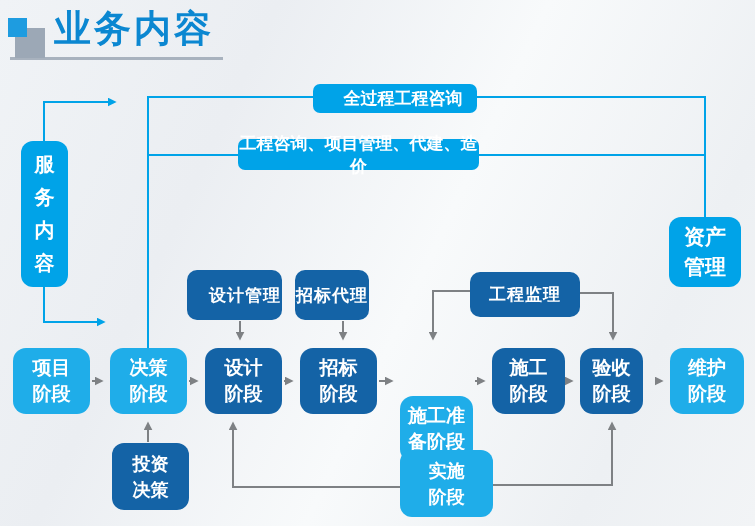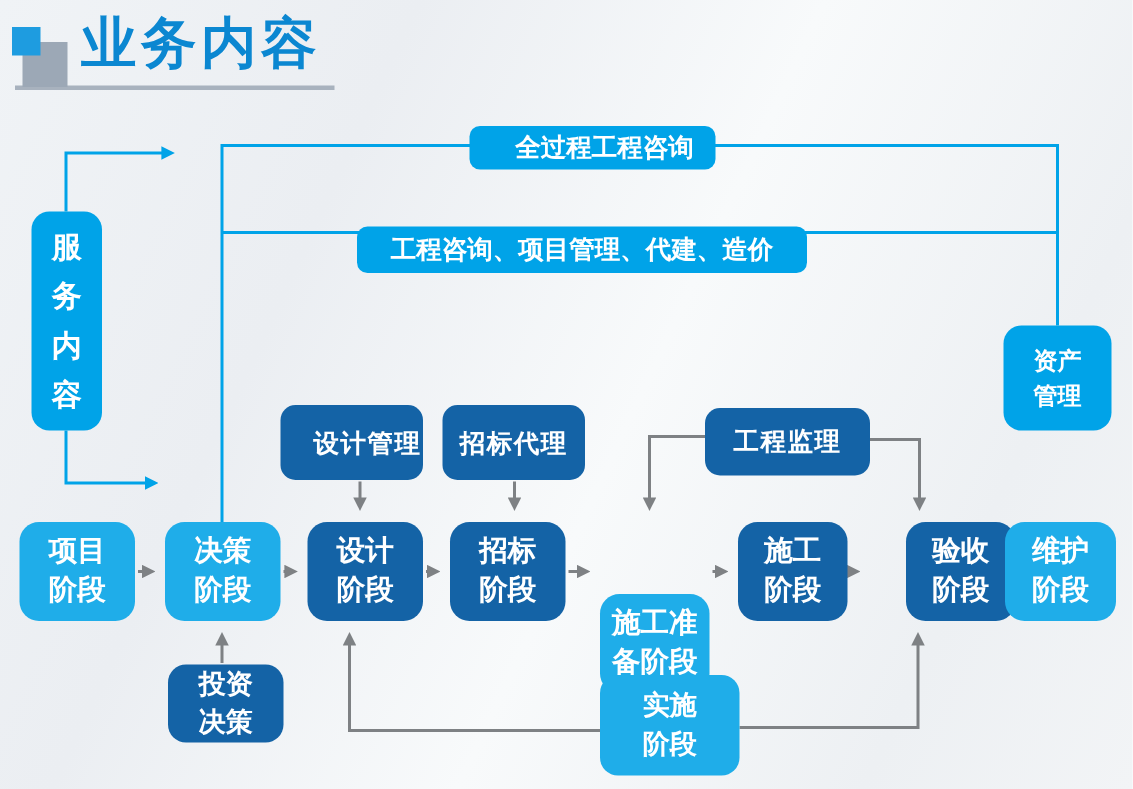--- a/index.html
+++ b/index.html
@@ -23,37 +23,37 @@
   .wires{position:absolute;left:0;top:0;z-index:1;}
   
   .box{
     position:absolute;z-index:2;display:flex;align-items:center;justify-content:center;
     color:#fff;font-weight:bold;text-align:center;white-space:pre-line;box-sizing:border-box;
   }
   .cyan{background:#00A3E8;}
   .light{background:#1FADE9;}
   .dark{background:#1463A6;}
   .banner1{left:313px;top:84px;width:164px;height:29px;border-radius:7px;font-size:17px;padding-left:16px;}
-  .banner2{left:238px;top:139px;width:300px;height:31px;border-radius:7px;font-size:17px;margin-top:12px;}
+  .banner2{left:238px;top:139px;width:241px;height:31px;border-radius:7px;font-size:17px;}
   .service{left:21px;top:141px;width:47px;height:146px;border-radius:12px;font-size:20px;line-height:33px;}
-  .asset{left:669px;top:217px;width:72px;height:70px;border-radius:12px;font-size:16px;line-height:1.45;}
+  .asset{left:669px;top:217px;width:72px;height:70px;border-radius:12px;font-size:21px;line-height:1.45;}
   .mid{top:270px;height:50px;border-radius:10px;font-size:17px;letter-spacing:1px;}
   .mid1{left:187px;width:95px;padding-left:21px;}
-  .mid2{left:295px;width:95px;}
+  .mid2{left:295px;width:74px;}
   .mid3{left:470px;top:272px;width:110px;height:45px;}
   .flow{top:348px;height:66px;border-radius:13px;font-size:19px;line-height:1.35;}
   .f0{left:13px;width:77px;}
   .f1{left:110px;width:77px;}
   .f2{left:205px;width:77px;}
   .f3{left:300px;width:77px;}
   .f4{left:400px;width:73px;margin-top:48px;}
   .f5{left:492px;width:73px;}
-  .f6{left:580px;width:73px;margin-left:24px;}
+  .f6{left:580px;width:63px;}
   .f7{left:670px;width:74px;text-align:right;}
-  .invest{left:112px;top:443px;width:77px;height:52px;border-radius:12px;font-size:18px;line-height:1.4;}
+  .invest{left:112px;top:443px;width:77px;height:67px;border-radius:12px;font-size:18px;line-height:1.4;}
   .impl{left:400px;top:450px;width:93px;height:67px;border-radius:12px;font-size:18px;line-height:1.4;}
 </style>
 </head>
 <body>
 
 <div class="canvas">
 
   <div class="sq sq-gray"></div>
   <div class="sq sq-blue"></div>
   <h1 class="page-title">业务内容</h1>

